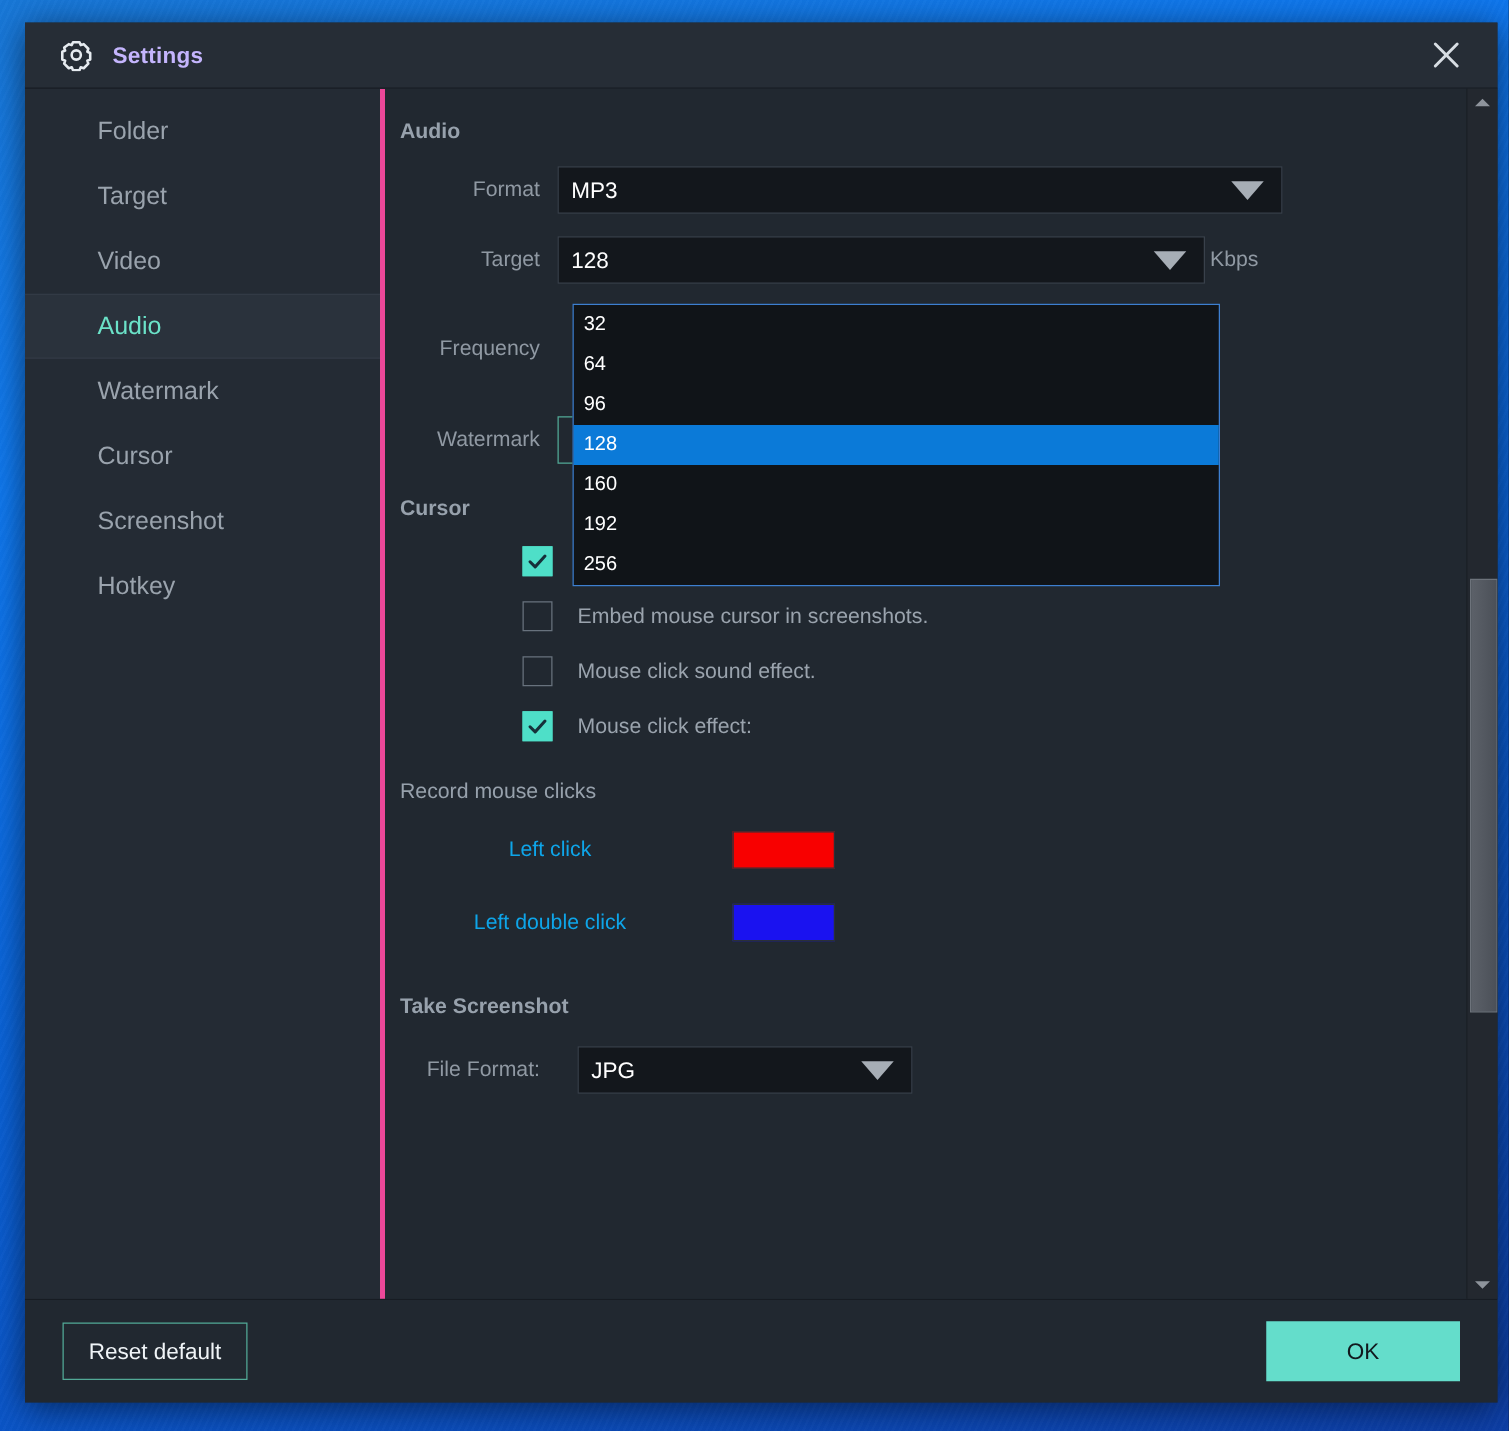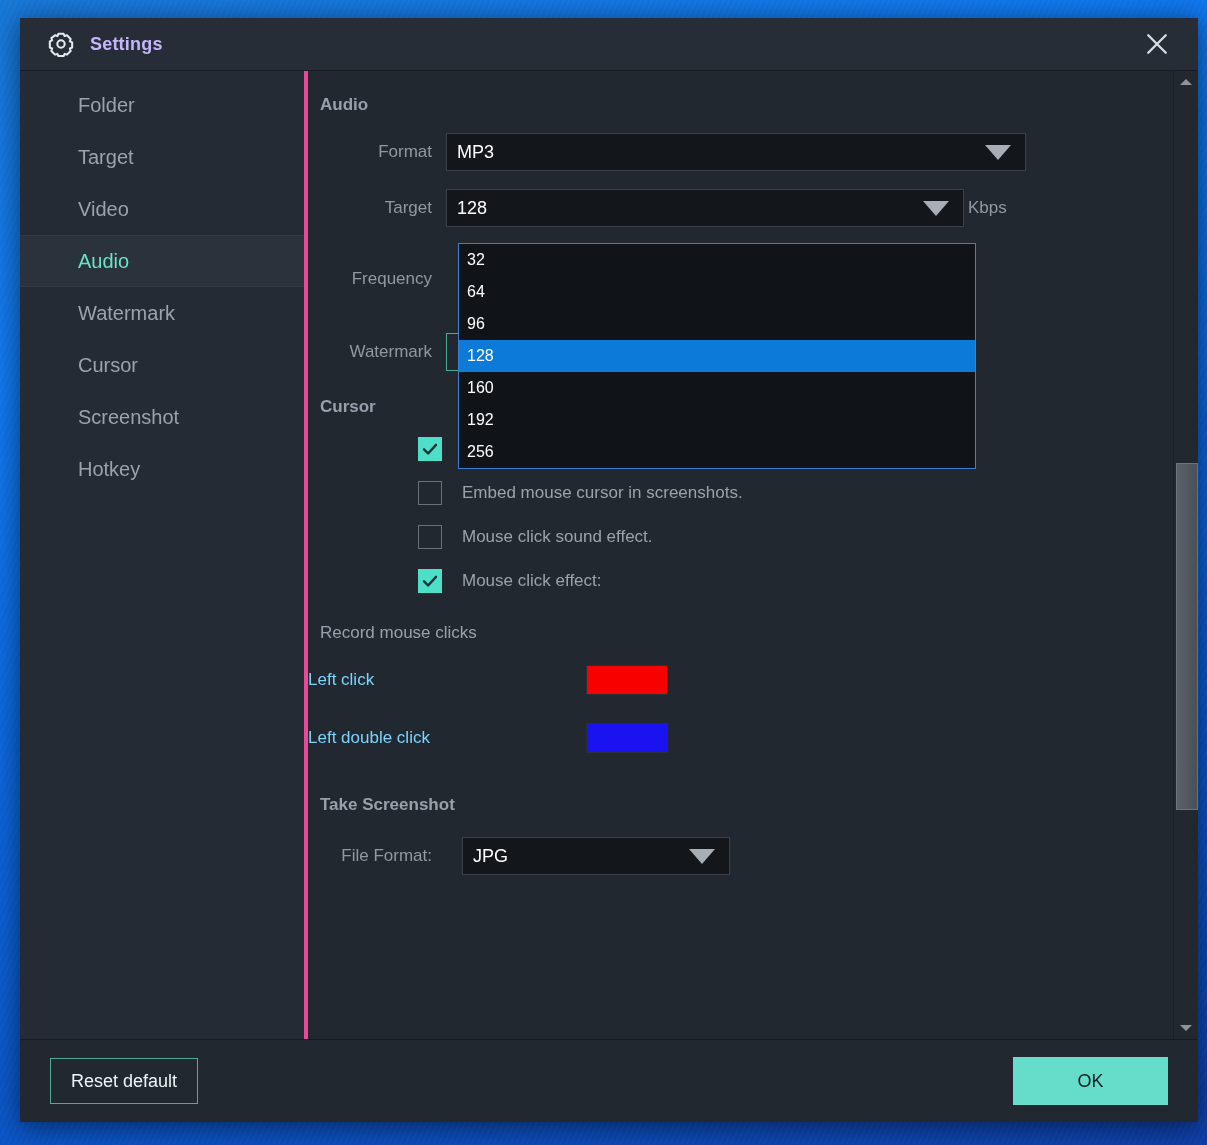--- a/index.html
+++ b/index.html
@@ -237,25 +237,25 @@
   .cb.on svg { width: 18px; height: 18px; }
   .cb-label { color: #9aa3ad; font-size: 17px; }
 
   
   .color-row {
     display: flex;
     align-items: center;
     margin-top: 22px;
   }
   .color-label {
-    color: #7dd3fc;
+    color: #0ea5e9;
     font-size: 17px;
     width: 278px;
     min-width: 278px;
-    text-align: left;
+    text-align: center;
     padding-right: 14px;
     box-sizing: border-box;
   }
   .swatch {
     width: 80px;
     height: 28px;
     border: 1px solid #2a3038;
     cursor: pointer;
   }
 

